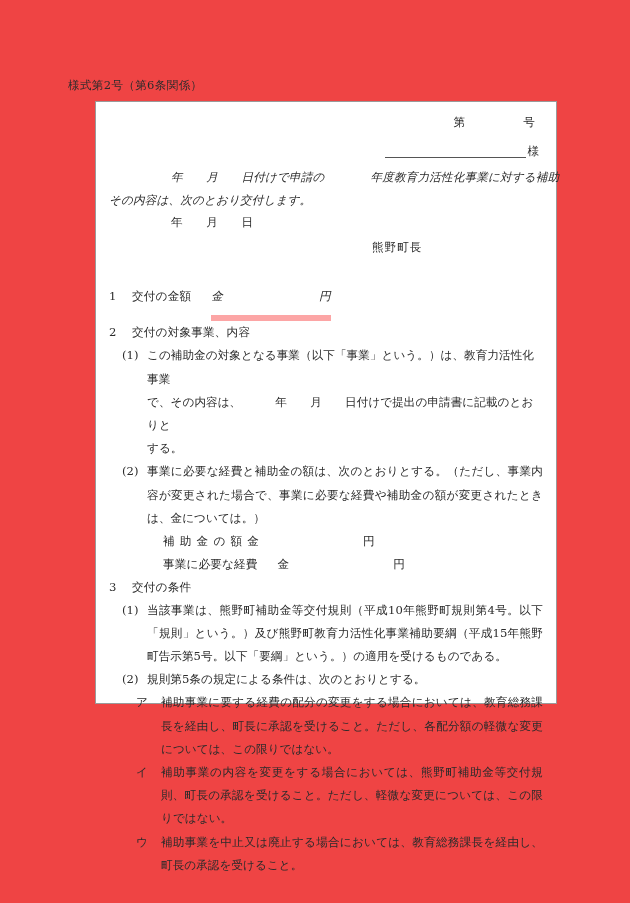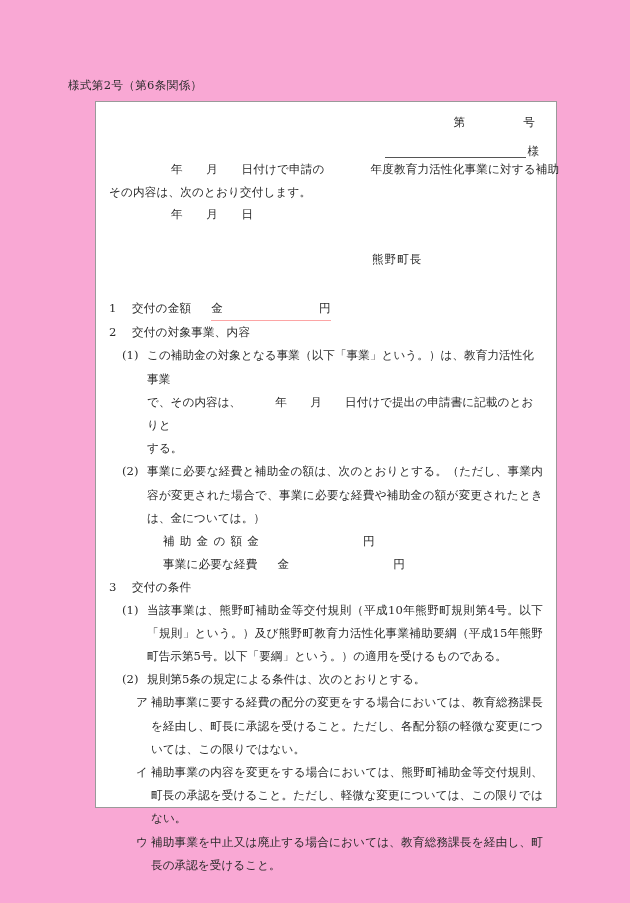--- a/index.html
+++ b/index.html
@@ -14,41 +14,41 @@
     position: relative;
     font-family: "DejaVu Serif", "Liberation Serif", serif;
     color: #2b2b2b;
     overflow: hidden;
   }
 
   
   #page {
     position: absolute;
     inset: 0;
-    background: #f9a8d4;
+    background: #ef4444;
   }
 
   
   #form-heading {
     position: absolute;
     left: 68px;
     top: 78px;
     font-size: 11.5px;
     letter-spacing: 0.4px;
     white-space: nowrap;
     color: #2b2b2b;
   }
 
   
   #doc-frame {
     position: absolute;
     left: 95px;
     top: 101px;
     width: 462px;
-    height: 707px;
+    height: 603px;
     border: 1px solid #9a9a9a;
     box-sizing: border-box;
     background: #ffffff;
     padding: 9px 13px 0 13px;
   }
 
   
   .line {
     font-size: 11.6px;
     line-height: 22.6px;
@@ -88,54 +88,55 @@
     border-bottom: 1px solid #555;
     height: 14px;
   }
   #addressee-suffix {
     font-size: 11.6px;
     line-height: 14px;
     padding-left: 1px;
   }
 
   
-  #intro-block { margin-top: 0; }
+  #intro-block { margin-top: 8px; font-style: italic; }
   #intro-line1 { text-indent: 0; }
   #intro-line1 .lead { display: inline-block; width: 62px; }
 
   
   #date-line { margin-top: 0px; }
   #date-line .lead { display: inline-block; width: 62px; }
 
   
   #issuer-line {
-    margin-top: 22px;
+    margin-top: 2px;
     padding-left: 263px;
     font-size: 11.6px;
     line-height: 22.6px;
     letter-spacing: 1px;
   }
 
   
   .section { margin-top: 0; }
   #sec-amount { margin-top: 27px; }
 
   .sec-head {
     font-size: 11.6px;
     line-height: 23px;
     white-space: pre;
     letter-spacing: 0.2px;
   }
   .sec-head .num { display: inline-block; width: 23px; }
 
   
   .amount-inline {
-    border-bottom: 1px solid #fca5a5;
+    border-bottom: 6px solid #fca5a5;
     display: inline-block;
-    padding-bottom: 0;
+    padding-bottom: 7px;
+    font-style: italic;
   }
   .amount-inline .gap { display: inline-block; width: 96px; }
 
   
   .item {
     display: flex;
     align-items: flex-start;
     font-size: 11.6px;
     line-height: 23.2px;
   }
@@ -167,20 +168,21 @@
     width: 42px;
     padding-left: 27px;
     box-sizing: border-box;
     white-space: nowrap;
   }
   .sub-body {
     flex: 1 1 auto;
     text-align: justify;
     text-justify: inter-ideograph;
     letter-spacing: 0.05px;
+    margin-left: 10px;
   }
 
   
   .money-row {
     font-size: 11.6px;
     line-height: 22.8px;
     white-space: pre;
     padding-left: 54px;
     letter-spacing: 0.15px;
   }

